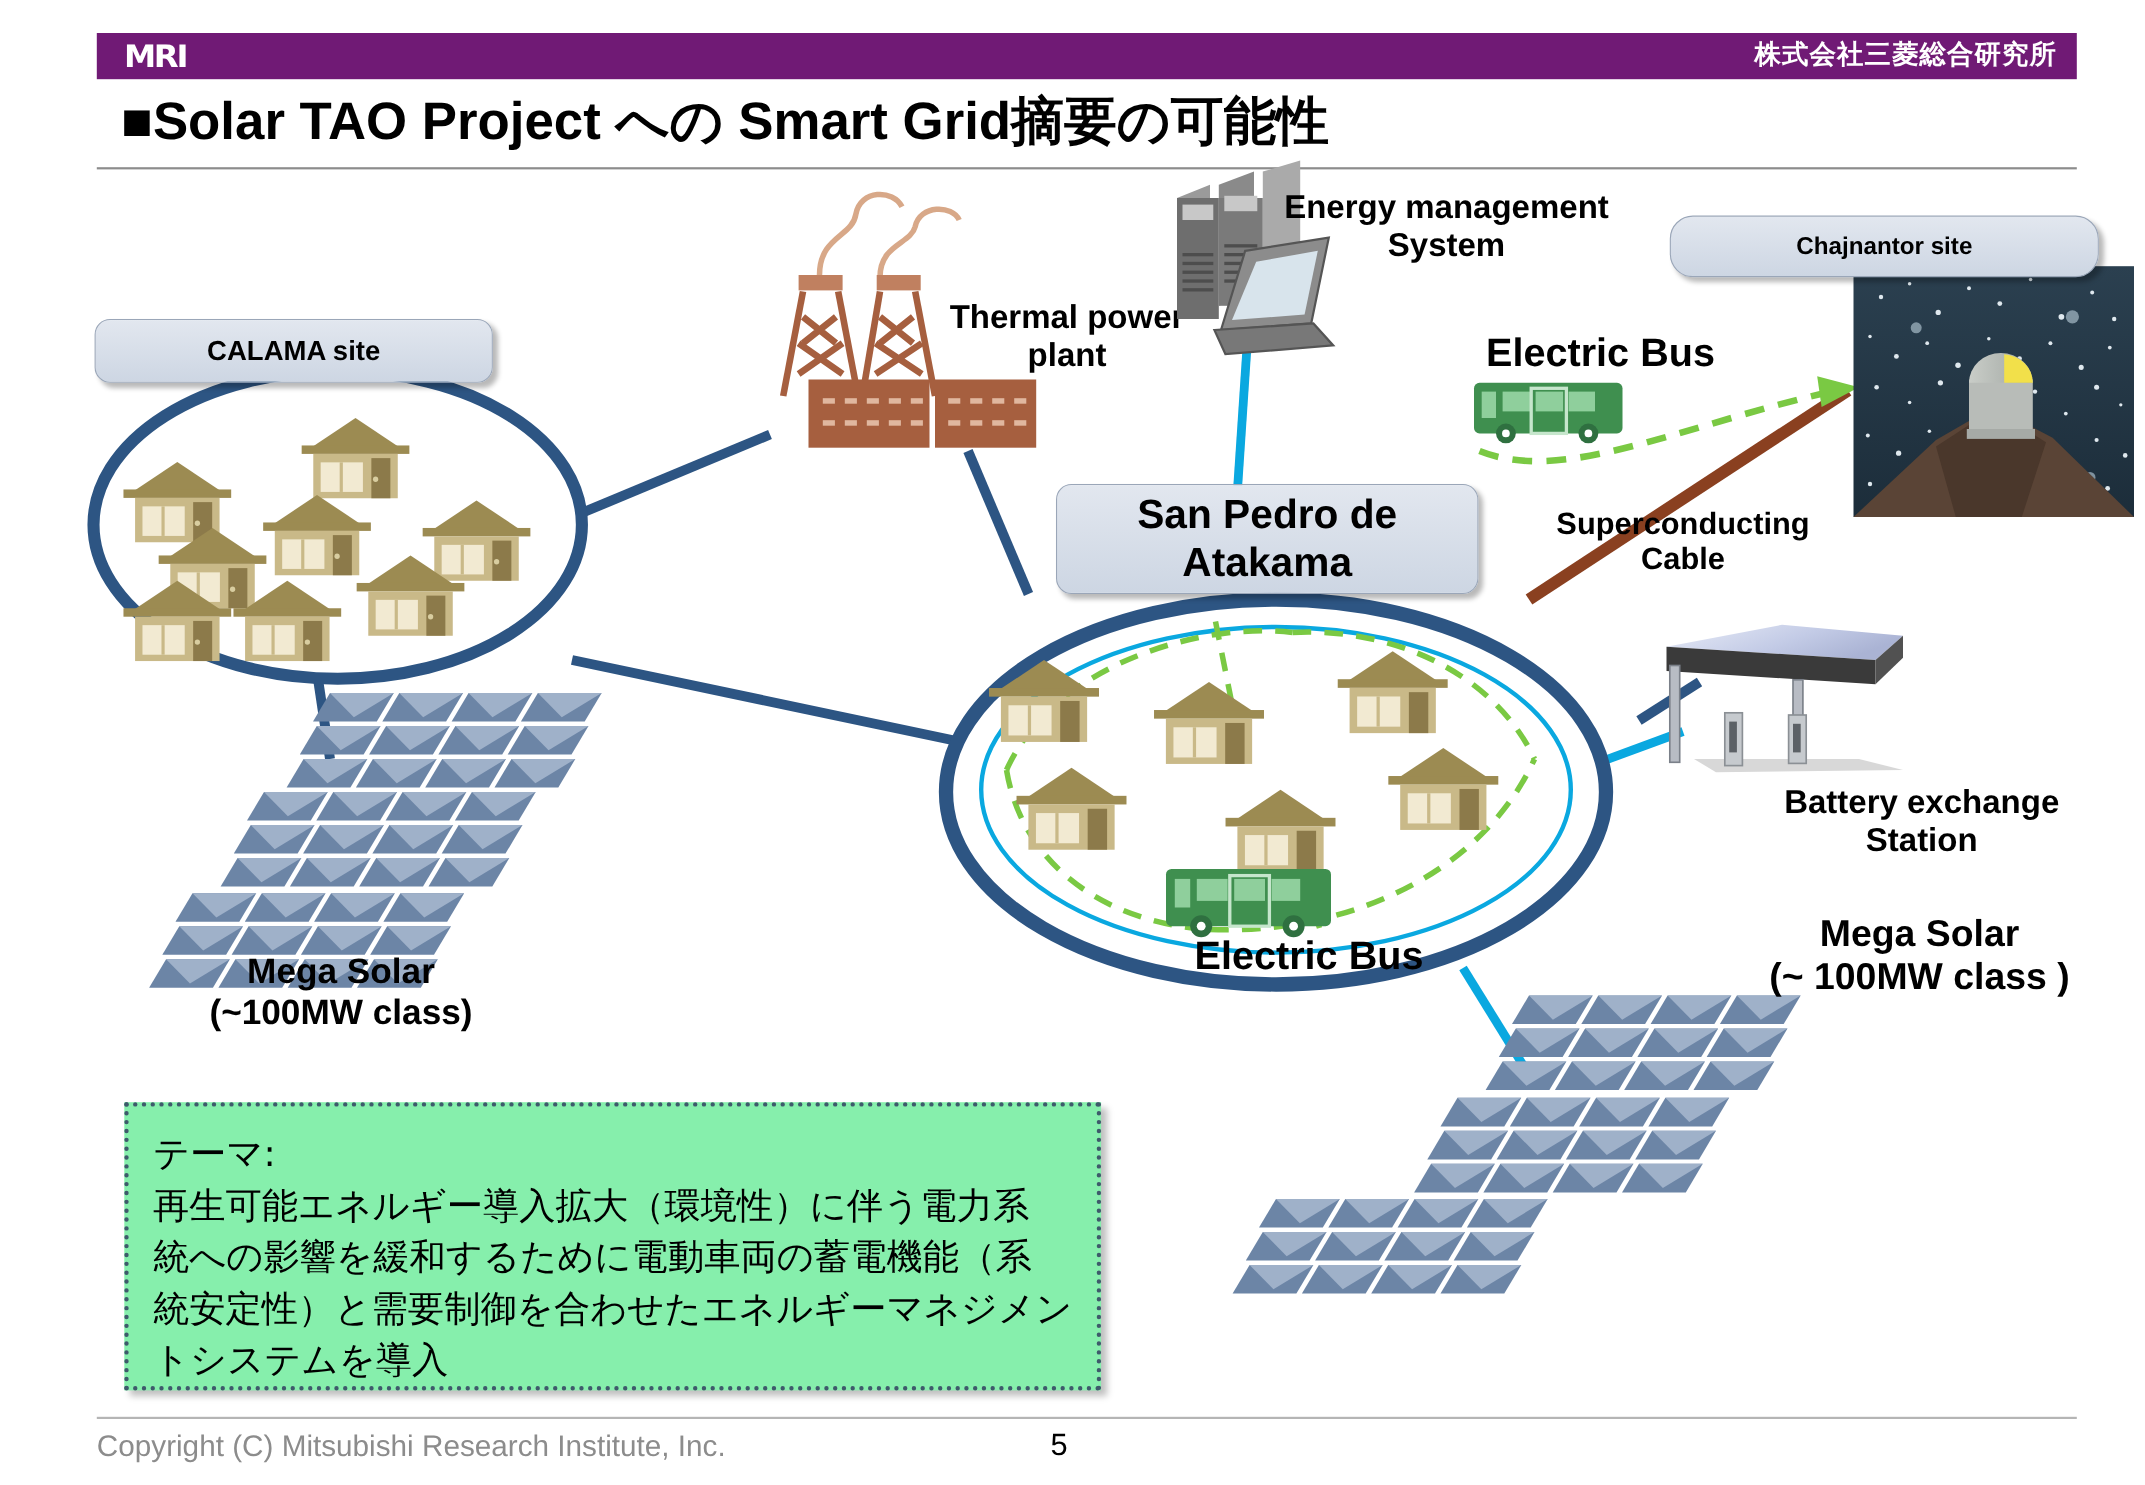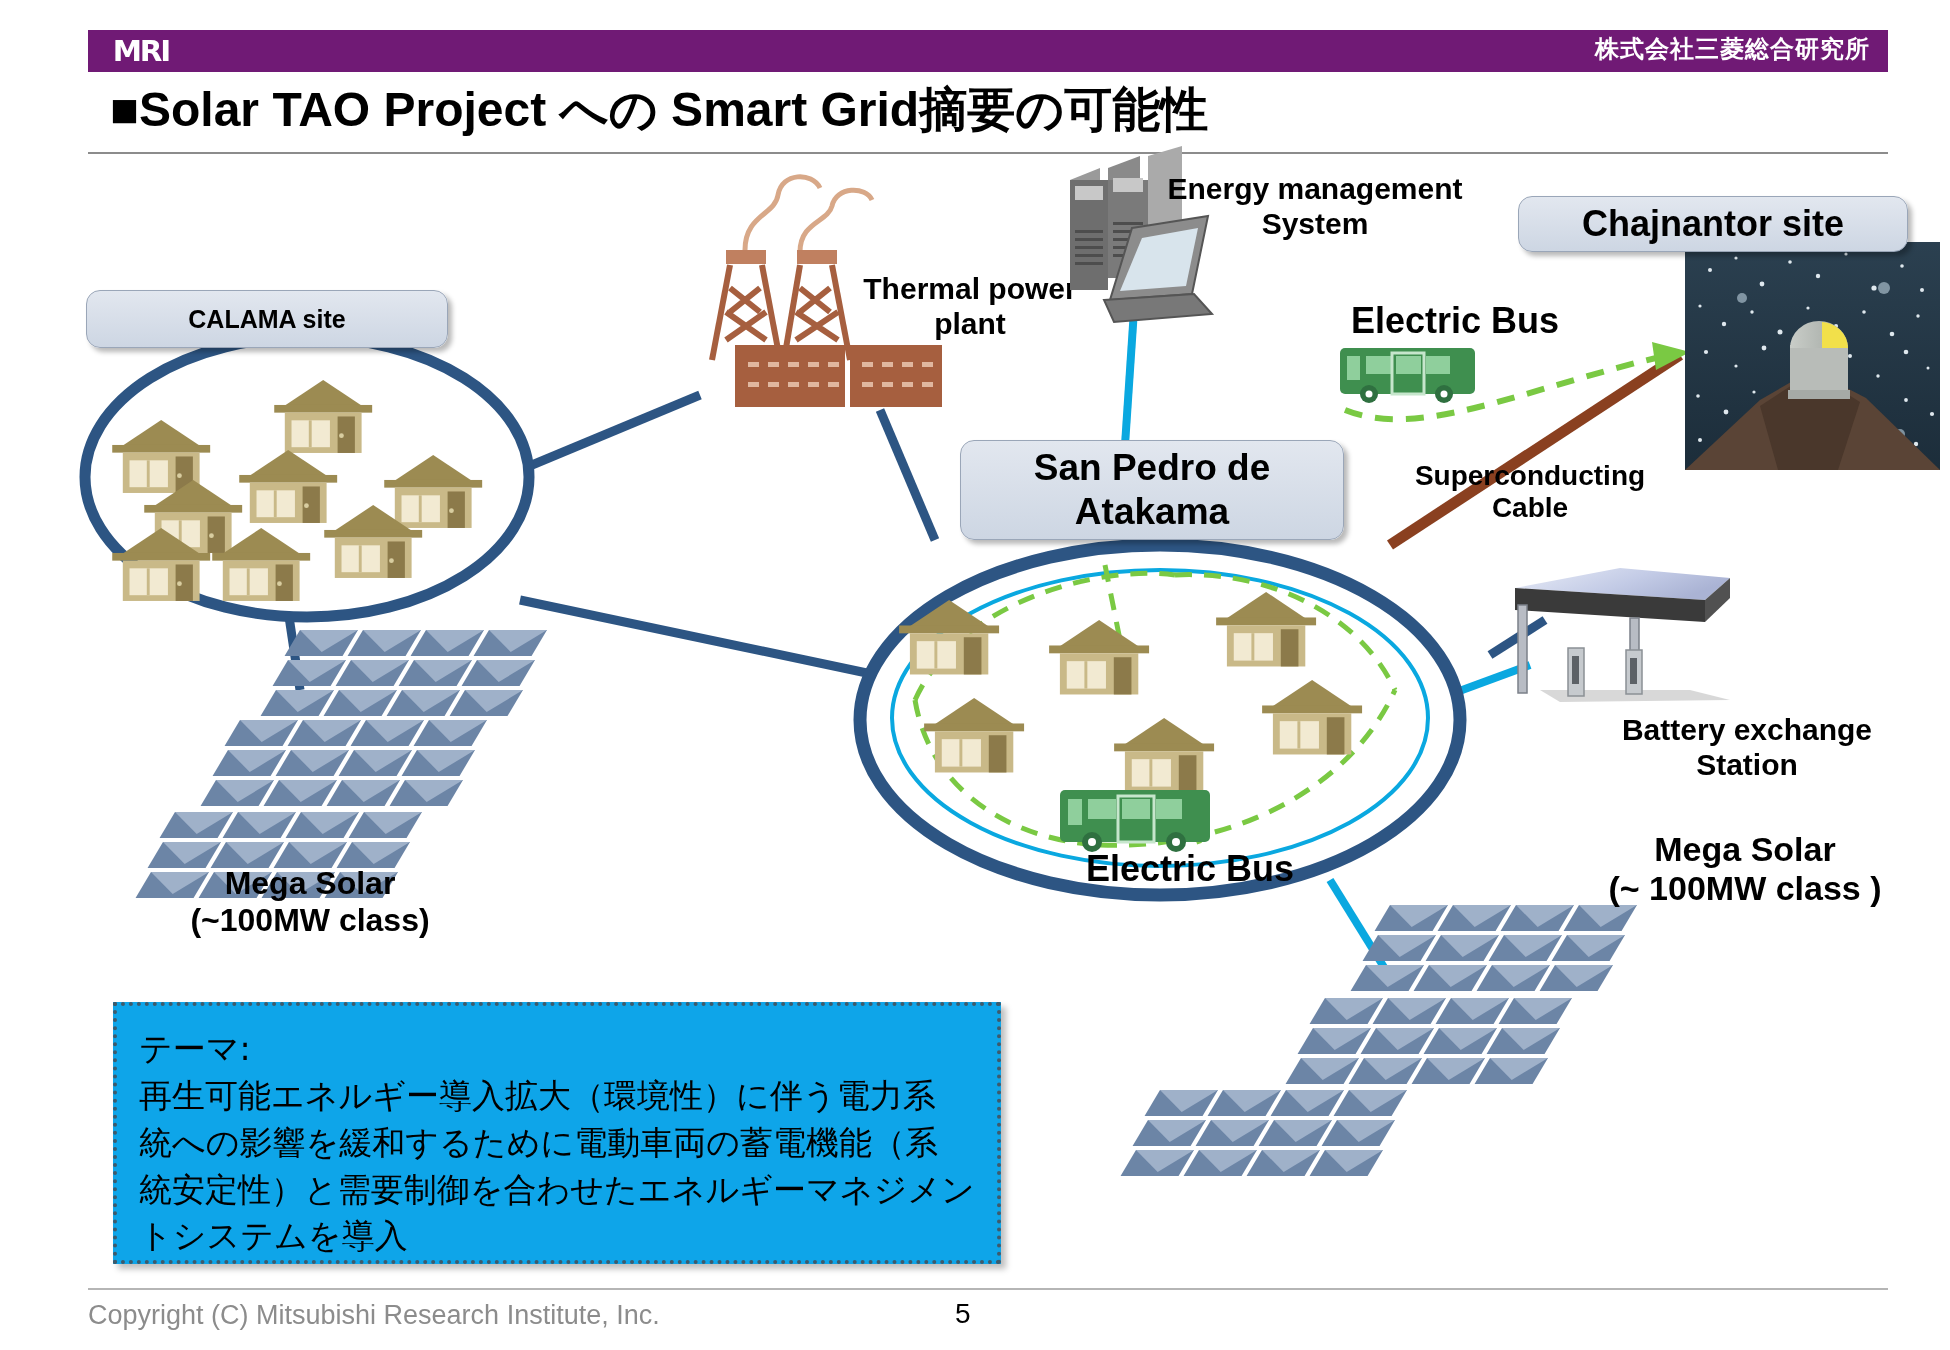--- a/index.html
+++ b/index.html
@@ -91,21 +91,21 @@
     line-height: 1.2;
   }
 
   
   #theme-box {
     position: absolute;
     left: 113px;
     top: 1002px;
     width: 888px;
     height: 262px;
-    background: #0ea5e9;
+    background: #86efac;
     border: 4px dotted #3e5a6b;
     box-sizing: border-box;
     box-shadow: 5px 5px 6px rgba(0,0,0,0.25);
   }
   #theme-text {
     position: absolute;
     left: 22px;
     top: 20px;
     width: 840px;
     font-size: 33px;
@@ -565,21 +565,21 @@
 
   <polygon points="1685,470 1760,400 1812,370 1866,398 1940,470" fill="#5a4436"></polygon>
   <polygon points="1760,406 1812,372 1860,402 1838,470 1778,470" fill="#4a372b"></polygon>
 
   <rect x="1790" y="345" width="58" height="48" fill="#b8bcb8"></rect>
   <path d="M 1790 348 A 29 27 0 0 1 1848 348 Z" fill="url(#domeGrad)"></path>
   <path d="M 1822 322 A 28 26 0 0 1 1848 348 L 1822 348 Z" fill="#f2e04a"></path>
   <rect x="1788" y="390" width="62" height="9" fill="#a6aaa6"></rect>
 </svg>
 
-<div class="site-chip" style="left:1518px; top:196px; width:388px; height:54px; font-size:36px;">
+<div class="site-chip" style="left:1518px; top:196px; width:388px; height:54px; font-size:22px;border-radius:21px;">
   <span>Chajnantor  site</span>
 </div>
 
 <svg class="layer" viewBox="0 0 1950 1350">
   <defs>
     <linearGradient id="roofTop" x1="0" y1="0" x2="1" y2="0.4">
       <stop offset="0%" stop-color="#e8ecf7"></stop>
       <stop offset="60%" stop-color="#c3cbe6"></stop>
       <stop offset="100%" stop-color="#aab3d4"></stop>
     </linearGradient>

